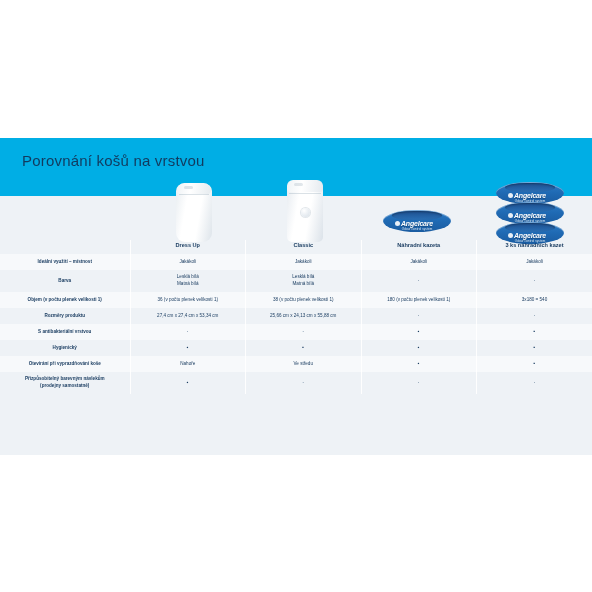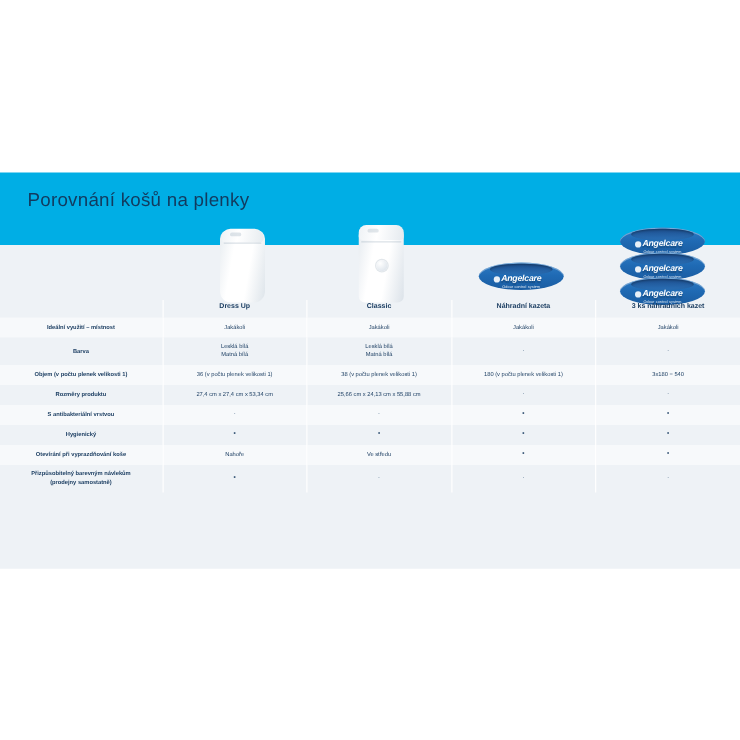--- a/index.html
+++ b/index.html
@@ -163,21 +163,21 @@
   }
   .mark-dot::before { content: "\25AA"; font-size: 5px; color: #1d3f63; }
   .mark-dash::before { content: "\00B7"; font-size: 7px; color: #7c93a9; }
 </style>
 </head>
 <body>
 
 <div class="page">
 
   <div class="header-band"></div>
-  <div class="header-title">Porovnání košů na plenky</div>
+  <div class="header-title">Porovnání košů na vrstvou</div>
 
   <div class="body-panel"></div>
 
   <div class="products">
 
     <div class="prod bin-dressup">
       <div class="lid"></div>
       <div class="tab"></div>
       <div class="lidline"></div>
     </div>

